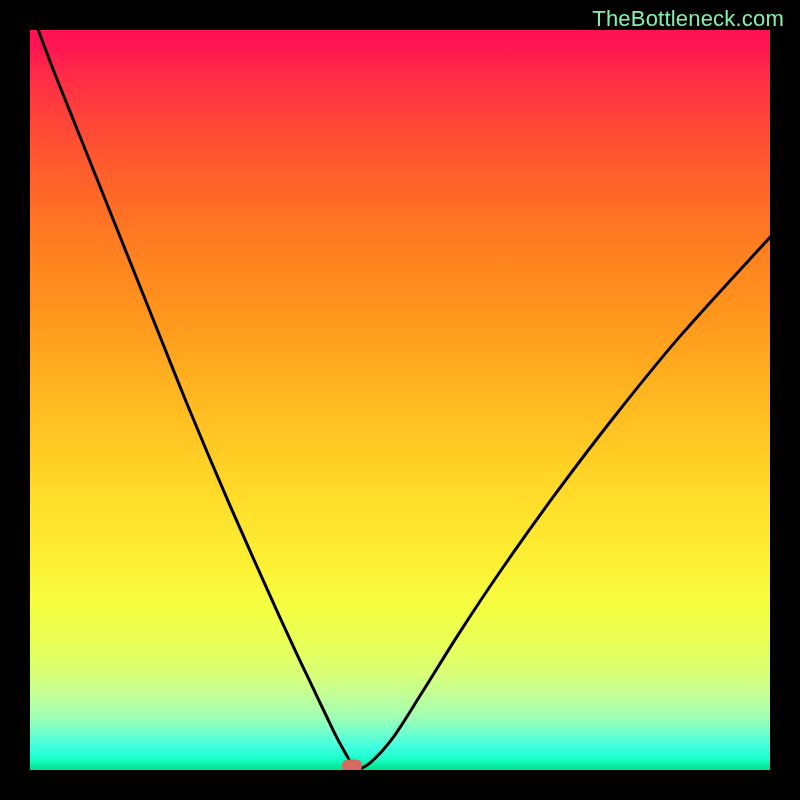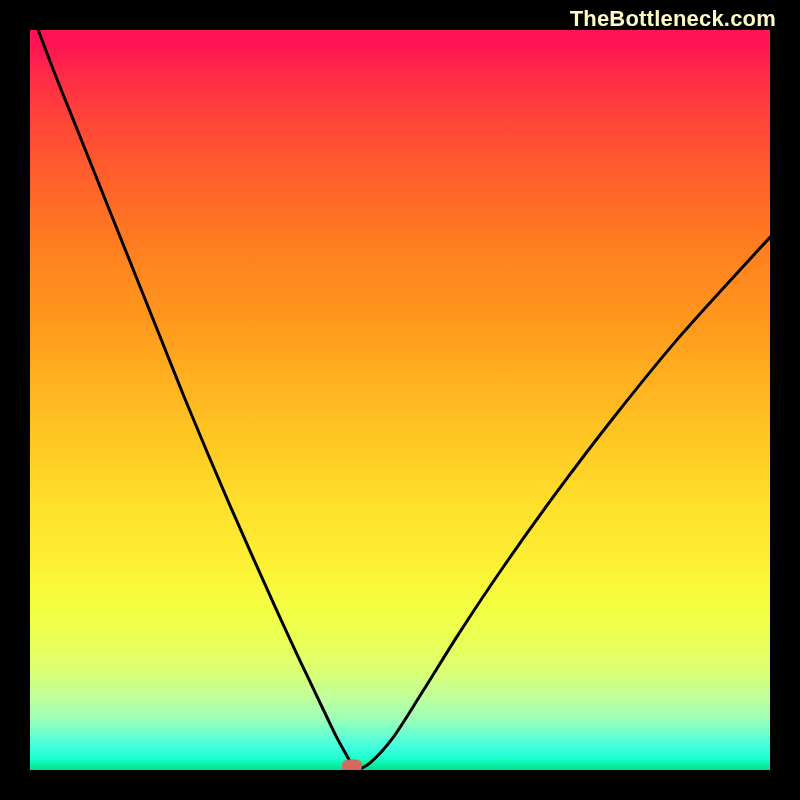--- a/index.html
+++ b/index.html
@@ -13,24 +13,24 @@
   }
   .frame {
     position: relative;
     width: 800px;
     height: 800px;
     background: #000;
   }
   .watermark {
     position: absolute;
     top: 6px;
-    right: 24px;
-    color: #fef9c3;
+    right: 16px;
+    color: #86efac;
     font-size: 22px;
-    font-weight: 700;
+    font-weight: 400;
     letter-spacing: 0.2px;
     z-index: 10;
   }
   .plot-area {
     position: absolute;
     left: 30px;
     top: 30px;
     width: 740px;
     height: 740px;
     overflow: hidden;

